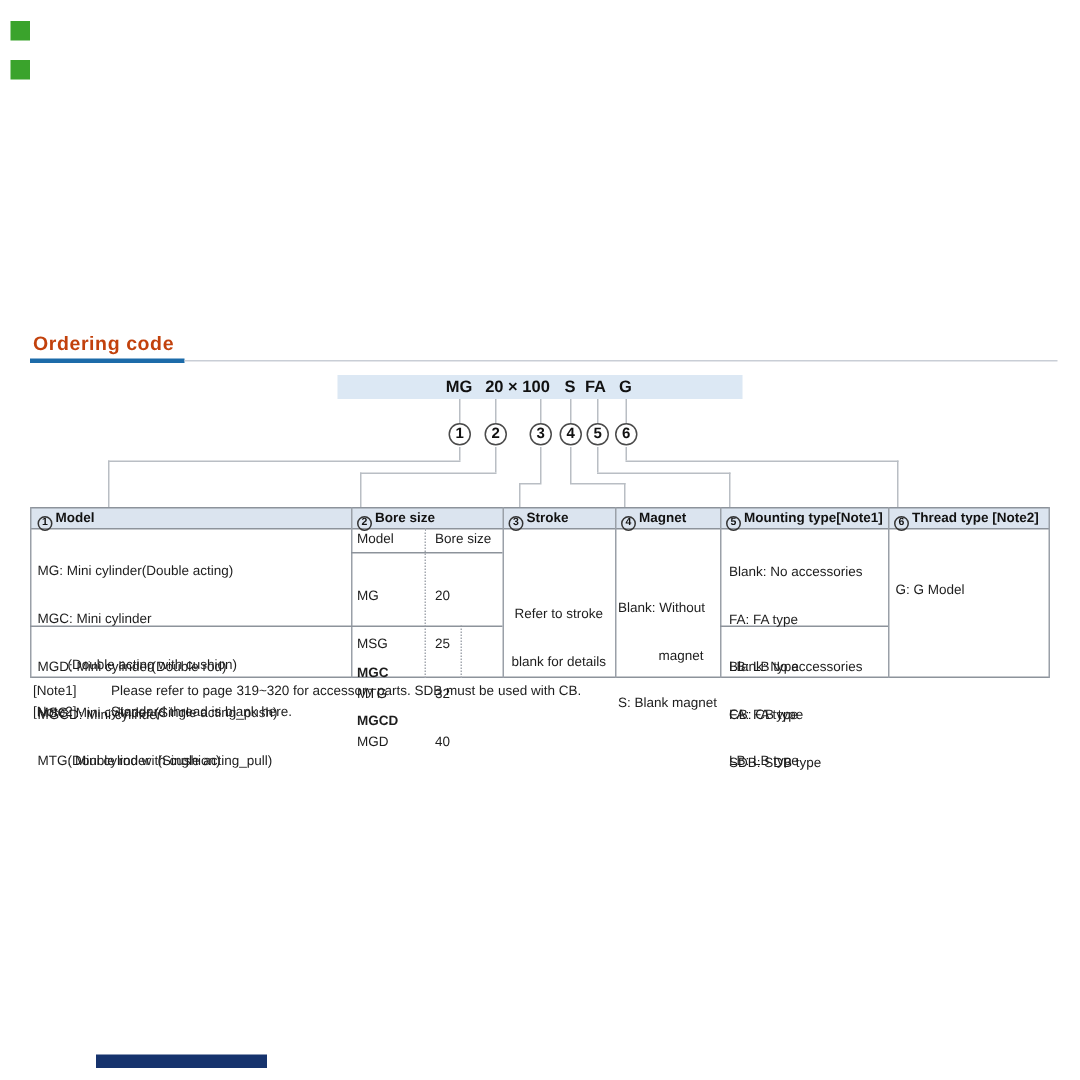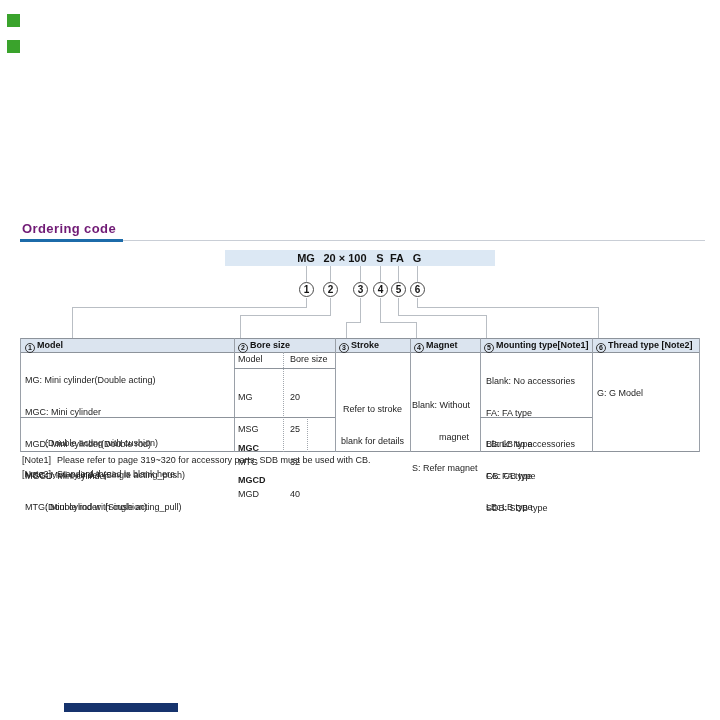--- a/index.html
+++ b/index.html
@@ -1,21 +1,21 @@
 <!DOCTYPE html>
 <html><head>
 <meta charset="utf-8">
 <style>
   html,body{margin:0;padding:0;background:#ffffff;}
   .page{position:relative;width:720px;height:720px;background:#ffffff;overflow:hidden;
         font-family:"Liberation Sans","DejaVu Sans",sans-serif;color:#1d1d1d;}
   .abs{position:absolute;}
 
   
-  .heading{left:22px;top:221px;font-size:13px;font-weight:bold;letter-spacing:.4px;color:#701a75;}
+  .heading{left:22px;top:221px;font-size:13px;font-weight:bold;letter-spacing:.4px;color:#c2410c;}
   .heading-bar{left:20px;top:239px;width:103px;height:3px;}
   .heading-rule{left:123px;top:240px;width:582px;height:1px;}
 
   
   .code-band{left:225px;top:250px;width:270px;height:16px;}
   .code-seg{position:absolute;top:250px;height:16px;line-height:16px;font-size:11px;
             font-weight:bold;white-space:pre;transform:translateX(-50%);color:#111;}
 
   
   .stub{width:1px;height:16px;top:266px;}
@@ -34,21 +34,21 @@
   .cnum{display:inline-block;width:10px;height:10px;box-sizing:border-box;border:1px solid #333;
         border-radius:50%;font-size:7px;line-height:8px;text-align:center;margin-right:2px;
         vertical-align:-1.5px;font-weight:bold;}
   .cell{position:absolute;white-space:pre;}
   .cell div{line-height:11.7px;}
   .ind{padding-left:20px;}
   .num-gap{display:inline-block;min-width:13px;}
   .num-b{margin-left:9px;}
 
   .notes{left:22px;top:453px;font-size:9px;line-height:14px;color:#1d1d1d;}
-  .notes .tag{margin-right:6px;}
+  .notes .tag{margin-right:23px;}
 
   
   .mark{position:absolute;}
 </style>
 </head>
 <body>
 
 <div class="page">
 
   <div class="mark" style="left: 7px; top: 14px; width: 13px; height: 13px; background-color: rgb(58, 163, 44);"></div>
@@ -164,21 +164,21 @@
     </div>
 
     <div class="cell" style="left:315px;top:45px;width:75px;text-align:center;">
       <div style="line-height:12px;">Refer to stroke</div>
       <div style="line-height:12px;">blank for details</div>
     </div>
 
     <div class="cell" style="left:392px;top:42px;width:57px;">
       <div style="line-height:11.5px;">Blank: Without</div>
       <div style="line-height:11.5px;text-align:right;">magnet</div>
-      <div style="line-height:11.5px;">S: Refer magnet</div>
+      <div style="line-height:11.5px;">S: Blank magnet</div>
     </div>
 
     <div class="cell" style="left:466px;top:18px;">
       <div>Blank: No accessories</div>
       <div>FA: FA type</div>
       <div>LB: LB type</div>
       <div>CB: CB type</div>
       <div>SDB: SDB type</div>
     </div>
     <div class="cell" style="left:466px;top:81px;">

